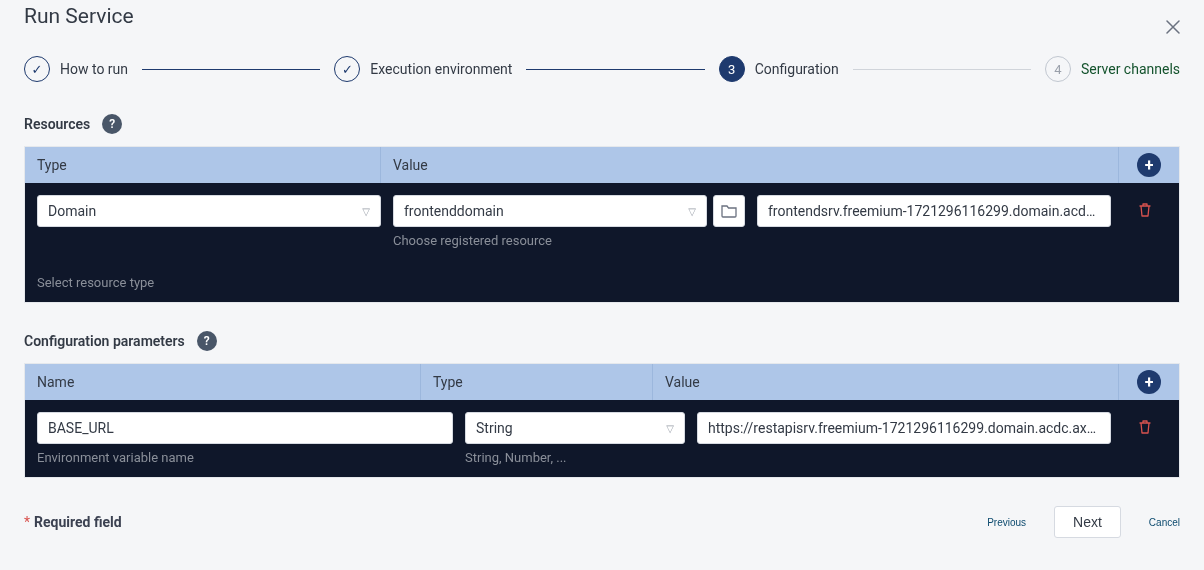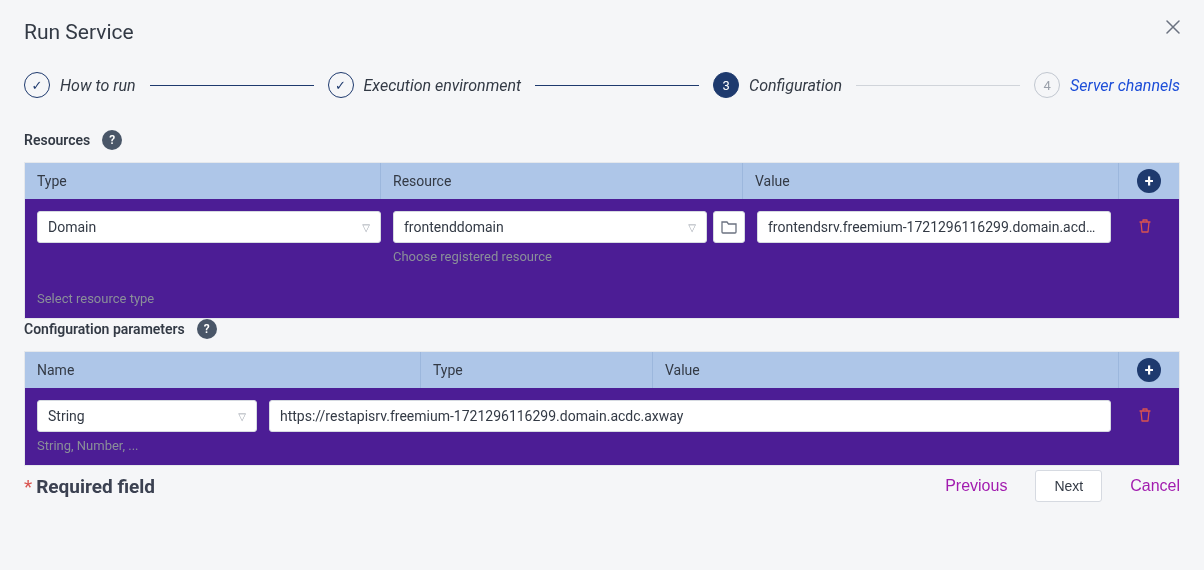--- a/index.html
+++ b/index.html
@@ -9,21 +9,21 @@
     color: #3b4151;
     background: #f5f6f8;
     width: 1204px;
     height: 570px;
     overflow: hidden;
   }
   .modal {
     background: #f5f6f8;
     width: 100%;
     height: 100%;
-    padding: 20px 24px;
+    padding: 4px 24px;
     position: relative;
   }
   .close-btn {
     position: absolute;
     top: 18px;
     right: 24px;
     font-size: 18px;
     color: #6b7280;
     cursor: pointer;
     background: none;
@@ -64,26 +64,25 @@
     background: #1e3a6e;
     color: #fff;
     border: 1.5px solid #1e3a6e;
   }
   .step-circle.future {
     border: 1.5px solid #c1c7d0;
     color: #9aa0aa;
     background: transparent;
   }
   .step-label {
-    font-size: 16px;
+    font-size: 14px;
     white-space: nowrap;
-    font-style: italic;
   }
   .step-label.done, .step-label.active { color: #333a45; }
-  .step-label.future { color: #1d4ed8; }
+  .step-label.future { color: #14532d; }
   .step-line {
     flex: 1;
     height: 1px;
     background: #1e3a6e;
     margin: 0 14px;
   }
   .step-line.future { background: #d0d4da; }
 
   .section-heading {
     display: flex;
@@ -100,22 +99,23 @@
     border-radius: 50%;
     background: #495668;
     color: #fff;
     font-size: 12px;
     display: flex;
     align-items: center;
     justify-content: center;
     cursor: pointer;
   }
   .panel {
-    background: #4c1d95;
+    background: #0f172a;
     border: 1px solid #e5e8ec;
+    margin-bottom: 28px;
   }
   .thead {
     display: flex;
     background: #aec6e8;
     height: 36px;
     align-items: center;
   }
   .th {
     padding: 0 12px;
     font-size: 14px;
@@ -224,31 +224,31 @@
   .cc-name { width: 416px; }
   .cc-type { width: 220px; }
   .cc-value { flex:1; }
 
   .footer {
     display:flex;
     align-items:center;
     margin-top: 4px;
   }
   .req {
-    font-size:19px;
+    font-size:14px;
   }
   .req .star { color:#d9534f; margin-right:4px; }
   .footer-actions {
     margin-left:auto;
     display:flex;
     align-items:center;
     gap: 28px;
   }
   .btn-link {
-    background:none; border:none; font-size:16px; color:#a21caf; cursor:pointer;
+    background:none; border:none; font-size:10px; color:#0c4a6e; cursor:pointer;
   }
   .btn-primary {
     background:#fff; border:1px solid #d6dae1; border-radius:3px;
     padding: 7px 18px; font-size:14px; cursor:pointer; color:#333a45;
   }
 </style>
 </head>
 <body>
 
 <div class="modal">
@@ -283,21 +283,20 @@
   </div>
 
   <div class="section-heading">
     <span>Resources</span>
     <span class="help-circle">?</span>
   </div>
 
   <div class="panel">
     <div class="thead">
       <div class="th r-type">Type</div>
-      <div class="th r-resource">Resource</div>
       <div class="th r-value">Value</div>
       <div class="th th-action">
         <div class="add-circle">
           <span>+</span>
         </div>
       </div>
     </div>
     <div class="trow">
       <div class="cell rc-type">
         <div class="select">
@@ -345,20 +344,26 @@
       <div class="th c-name-h">Name</div>
       <div class="th c-type-h">Type</div>
       <div class="th c-value-h">Value</div>
       <div class="th th-action">
         <div class="add-circle">
           <span>+</span>
         </div>
       </div>
     </div>
     <div class="trow">
+      <div class="cell cc-name">
+        <div class="input">
+          <input class="input-el" type="text" value="BASE_URL" style="">
+        </div>
+        <div class="helper">Environment variable name</div>
+      </div>
       <div class="cell cc-type">
         <div class="select">
           <span>String</span>
           <span class="caret">▽</span>
         </div>
         <div class="helper">String, Number, ...</div>
       </div>
       <div class="cell cc-value">
         <div class="input">
           <input class="input-el" type="text" value="https://restapisrv.freemium-1721296116299.domain.acdc.axway" style="">

